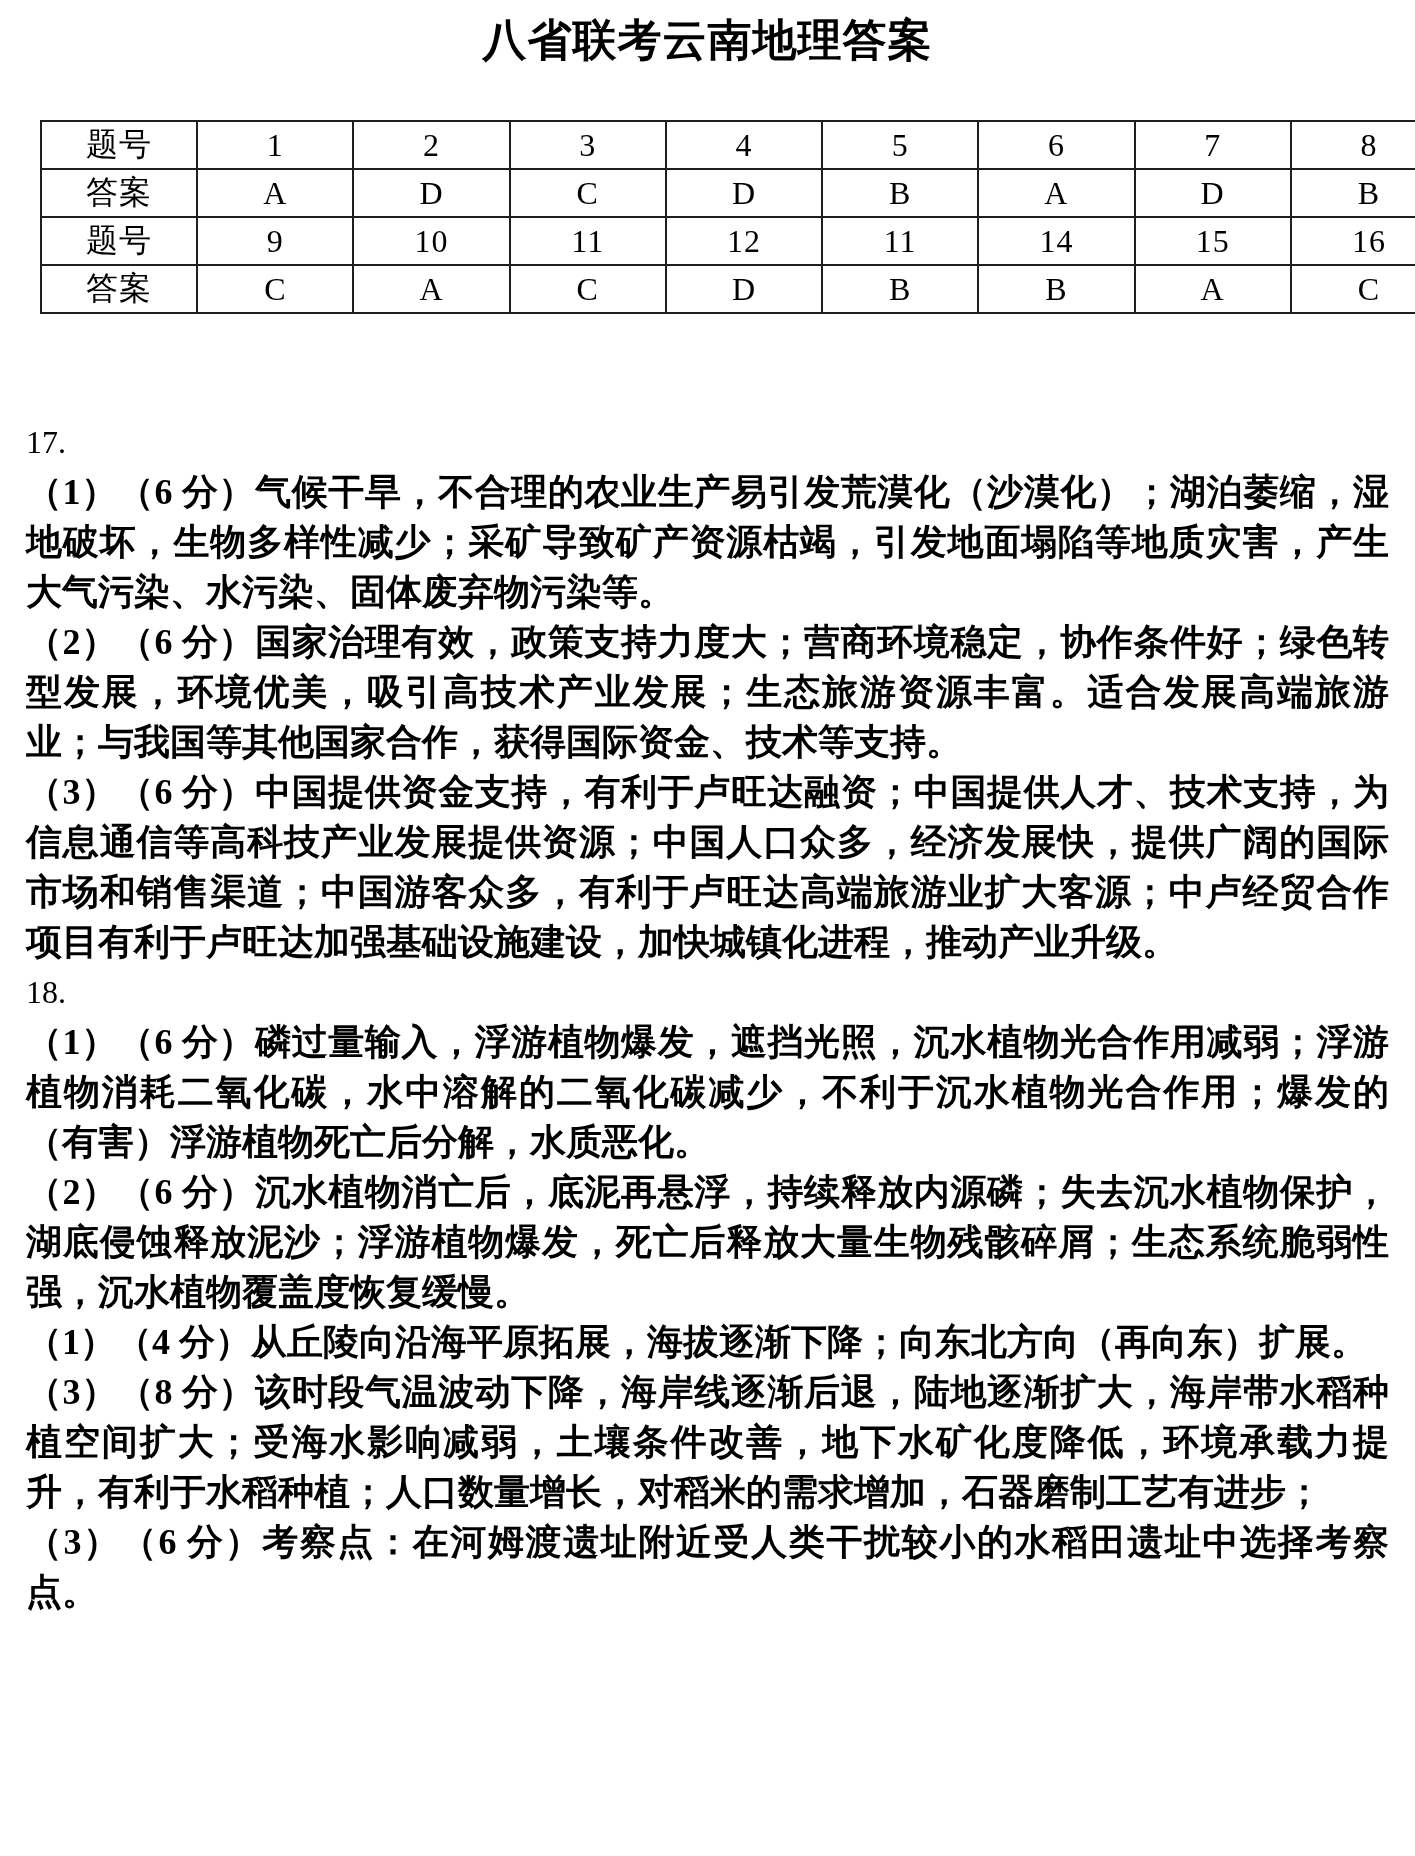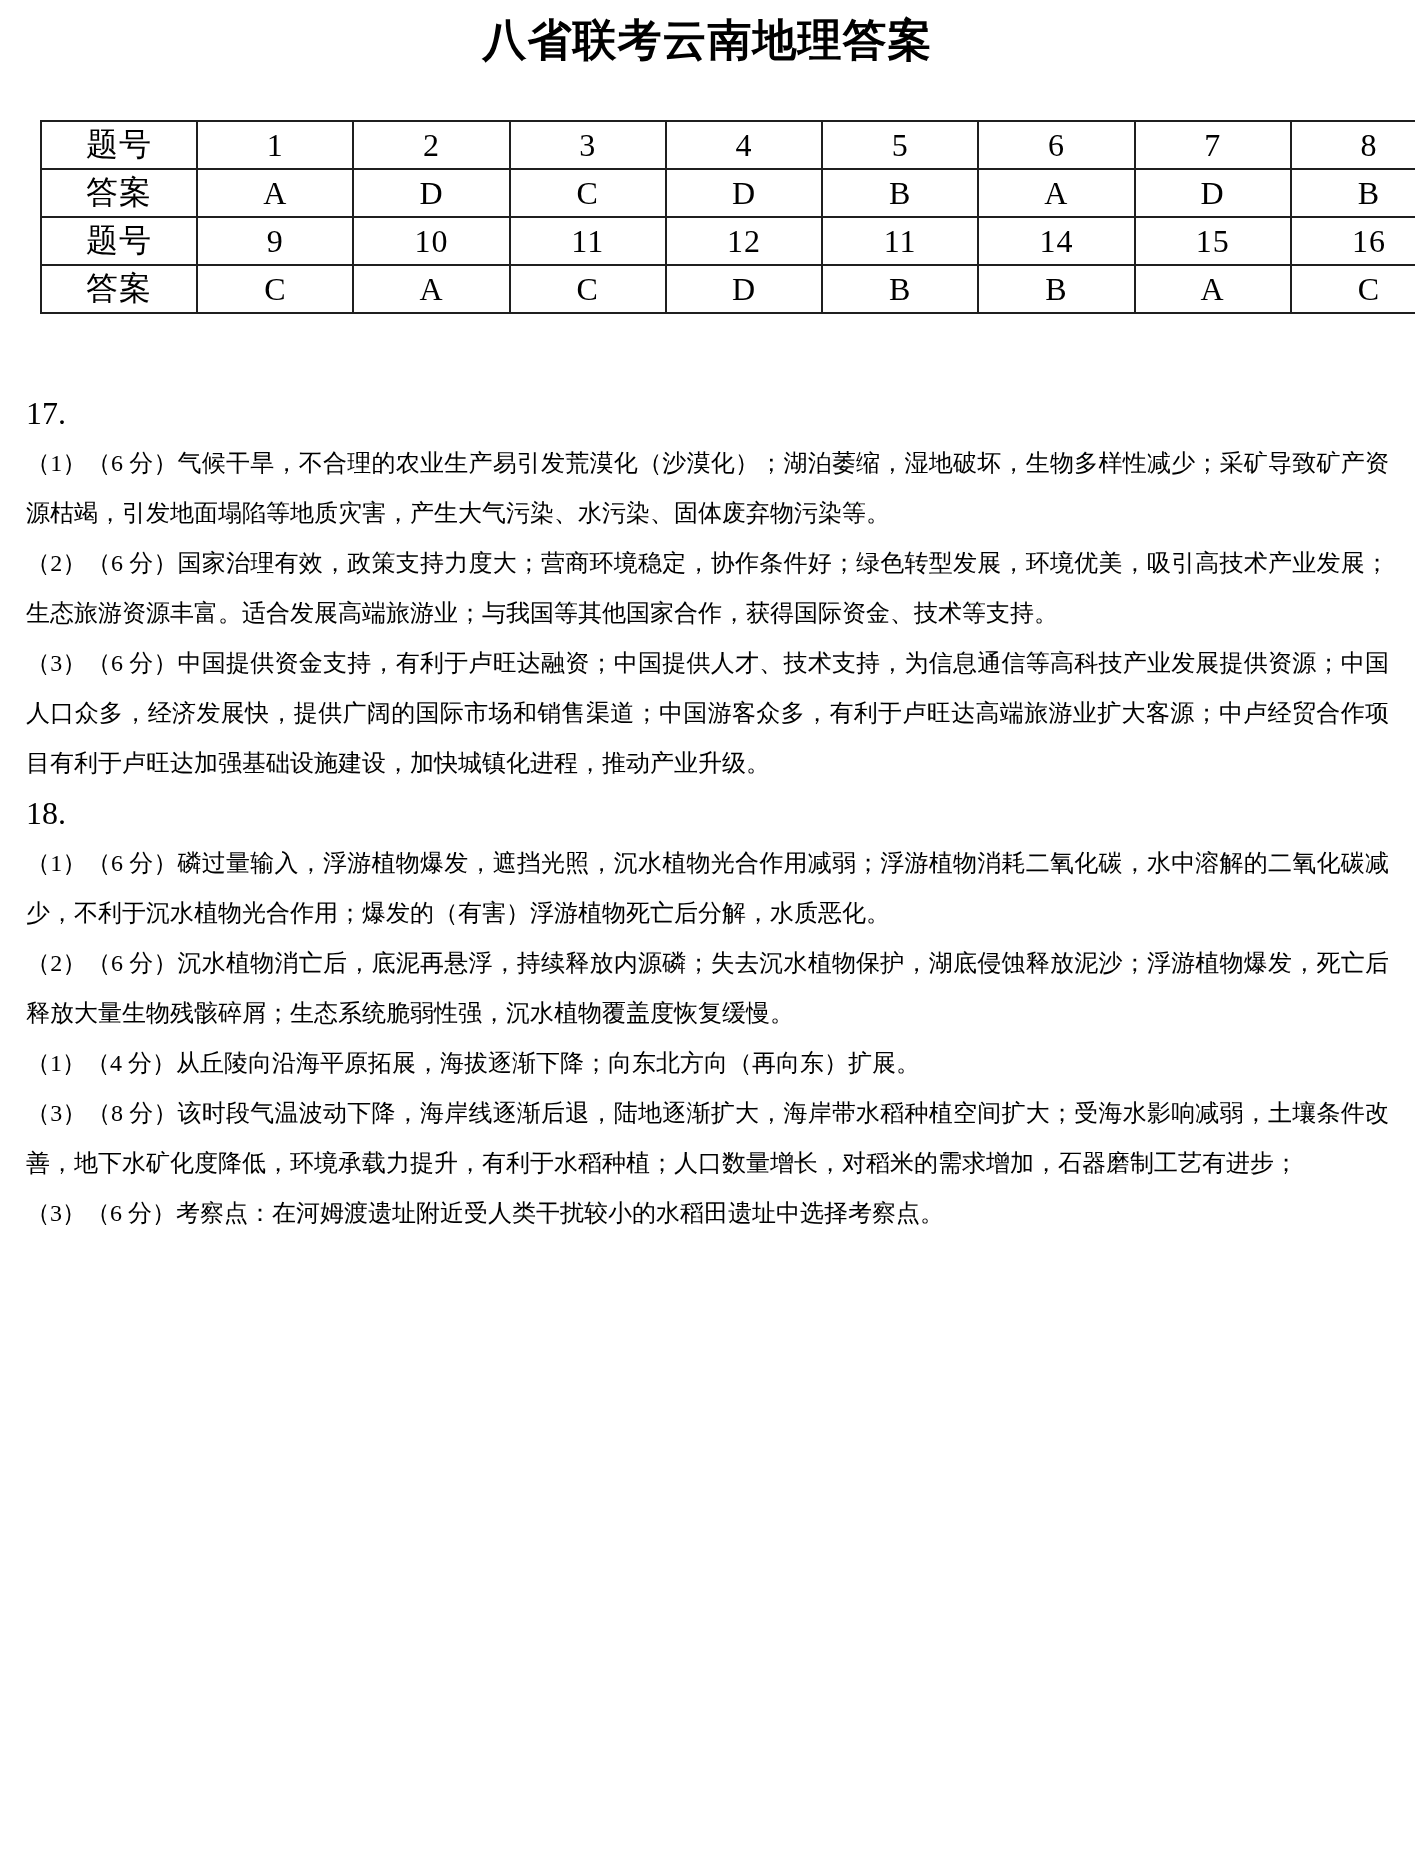--- a/index.html
+++ b/index.html
@@ -40,34 +40,35 @@
     padding: 0;
     text-align: center;
     vertical-align: middle;
     font-size: 32px;
     font-weight: normal;
     font-family: "Liberation Serif", serif;
     letter-spacing: 1px;
     overflow: hidden;
   }
   .sections {
-    margin-top: 74px;
+    margin-top: 103px;
   }
   .q-number {
     font-size: 32px;
     line-height: 50px;
     margin: 0;
   }
   p.answer-para {
-    font-size: 24px;
+    font-size: 36px;
     line-height: 50px;
     margin: 0;
     text-align: justify;
     text-align-last: left;
     text-justify: inter-character;
+    font-weight: bold;
   }
 </style>
 </head>
 <body>
 
 <div class="page">
 
   <h1 class="doc-title">八省联考云南地理答案</h1>
 
   <table class="answer-table">

